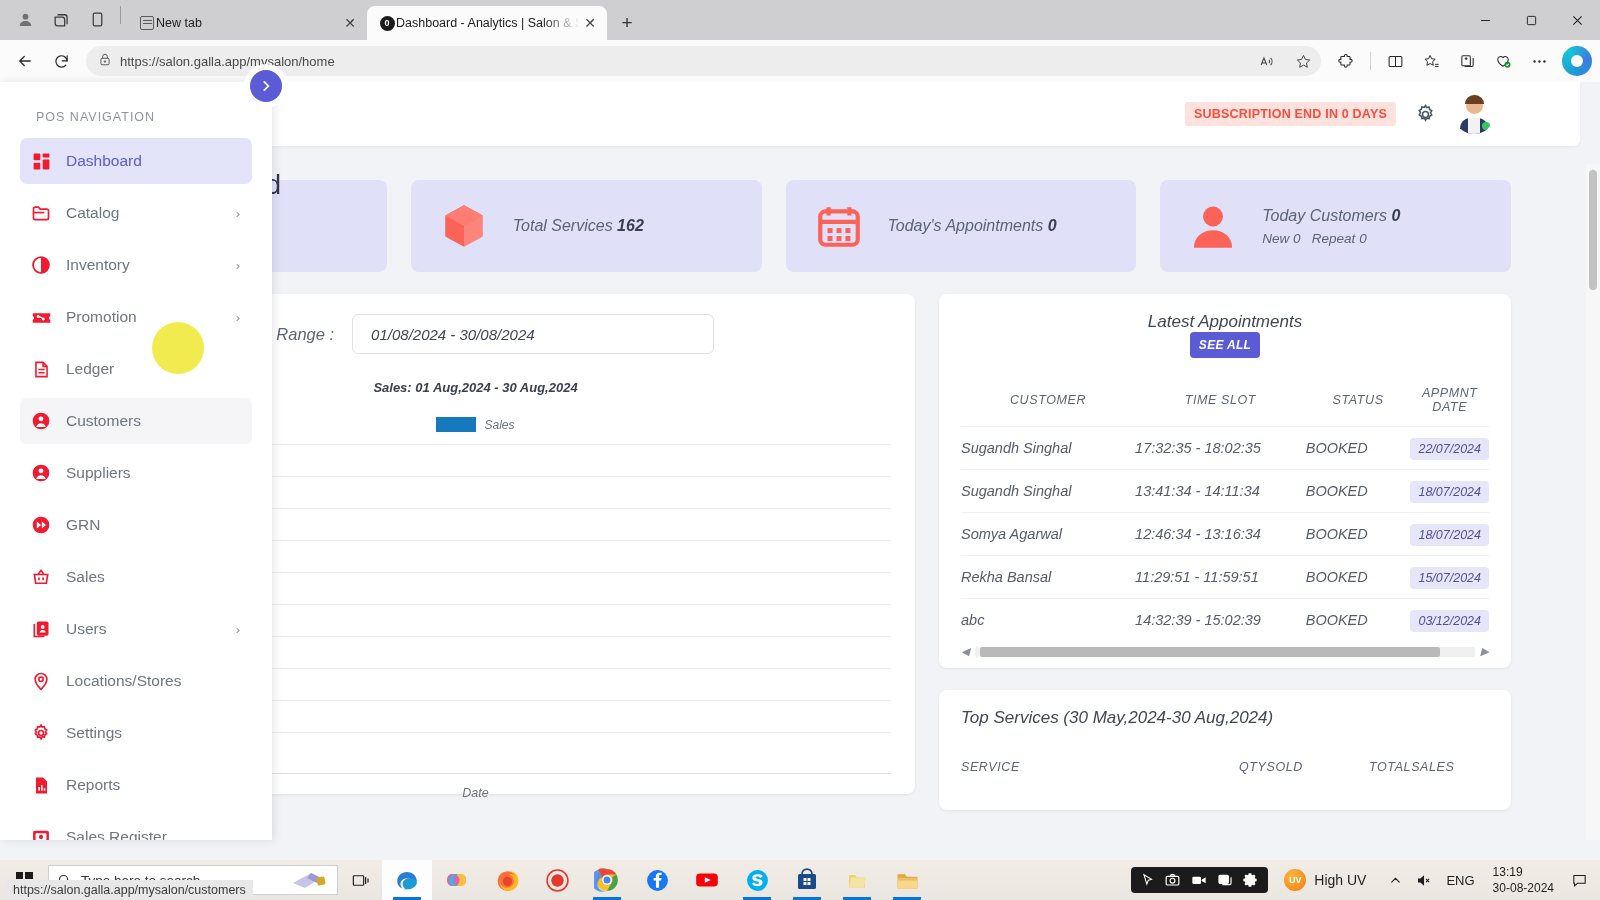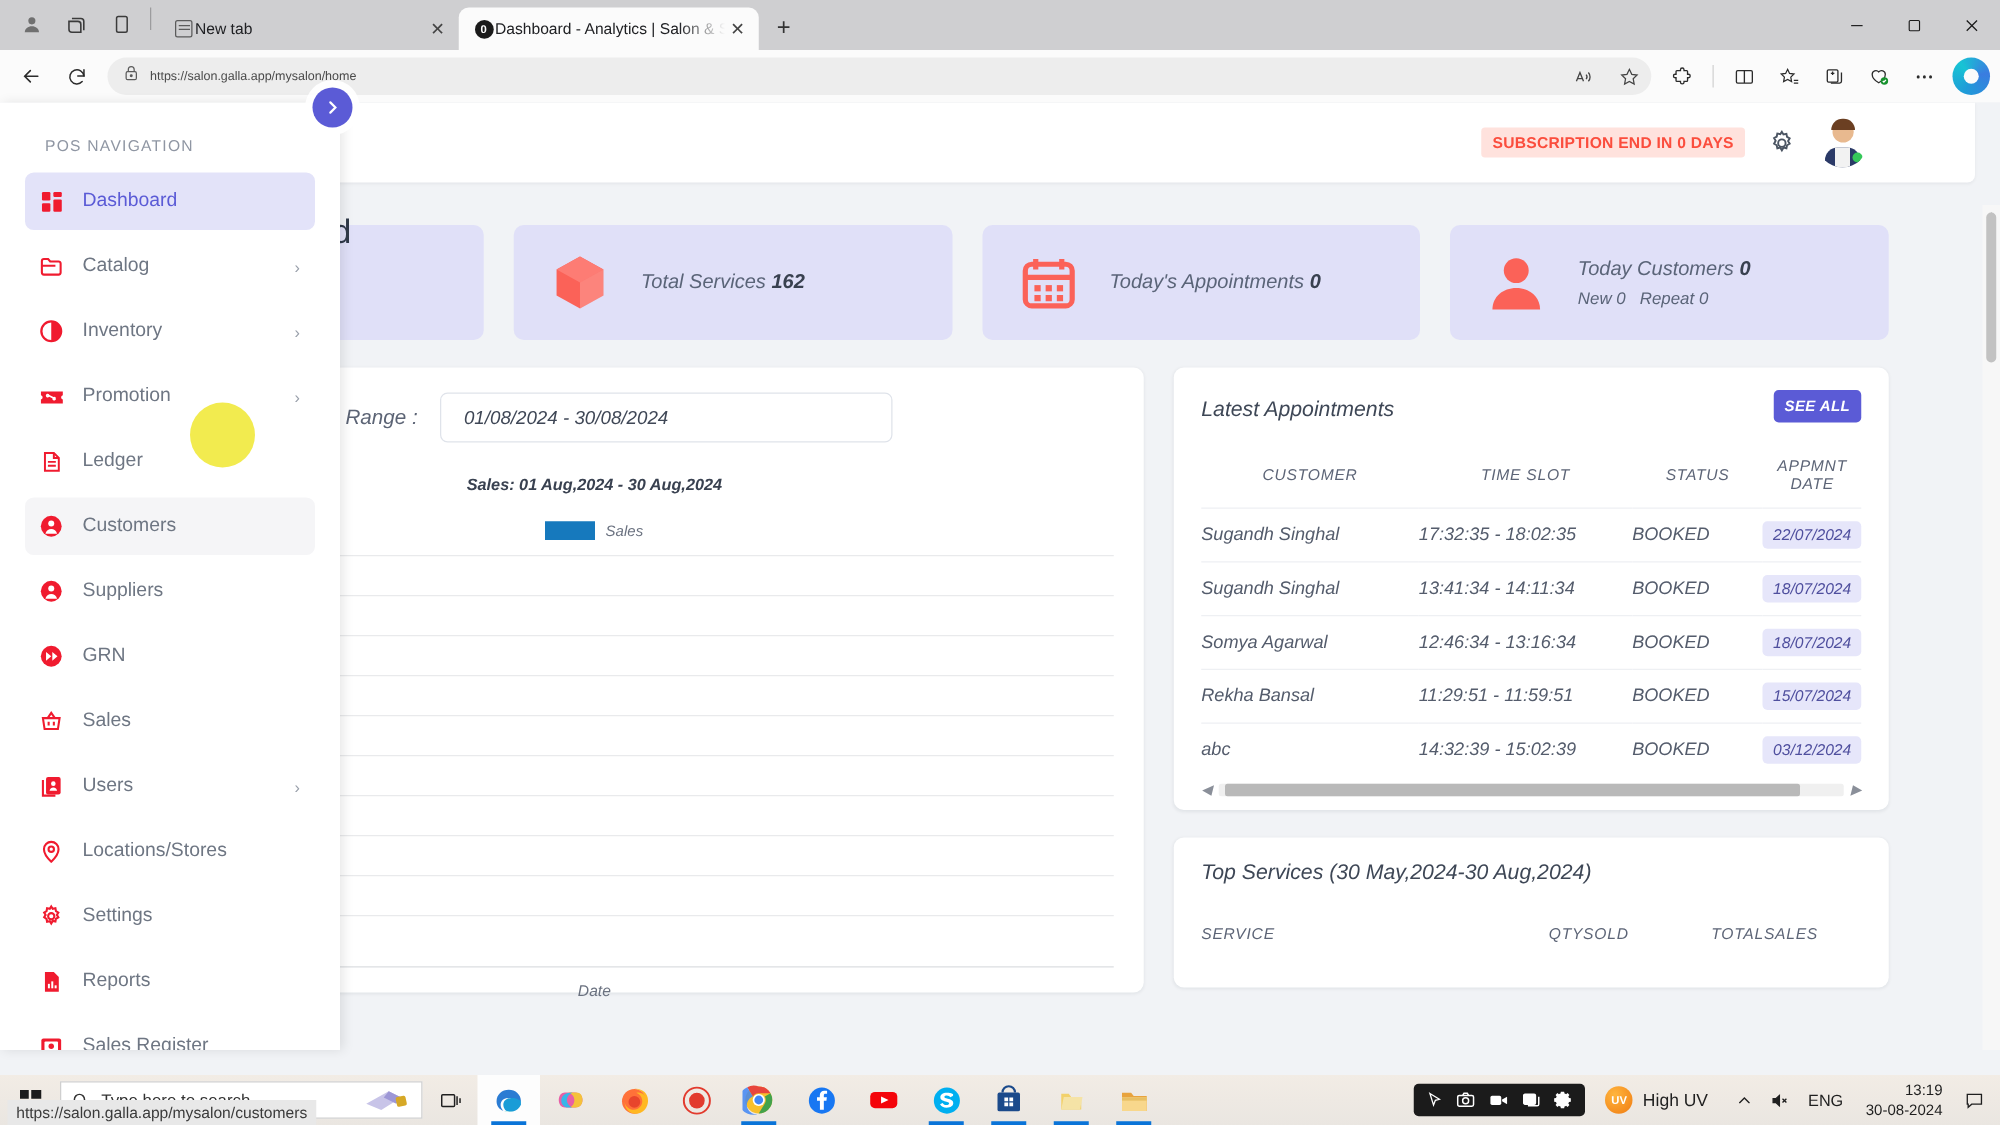--- a/index.html
+++ b/index.html
@@ -49,21 +49,21 @@
   .wc { width: 46px; height: 40px; display: flex; align-items: center; justify-content: center;
      font-size: 12px; color: #1b1b1b; }
 
   .toolbar { height: 42px; background: #fbfbfb; display: flex; align-items: center; padding: 0 8px; gap: 2px; }
   .tbtn { width: 34px; height: 32px; display:flex; align-items:center;justify-content:center;
      border-radius: 5px; color:#2b2b2b; }
   .omnibox {
     flex: 1; height: 30px; background: #ededed; border-radius: 16px; display: flex; align-items: center;
     padding: 0 4px 0 12px; margin: 0 6px; gap: 8px; min-width: 0;
   }
-  .omni-url { flex:1; font-size: 10px; color:#4a4a4a; white-space: nowrap; overflow:hidden; }
+  .omni-url { flex:1; font-size: 13px; color:#4a4a4a; white-space: nowrap; overflow:hidden; }
   .omni-btn { width:28px;height:26px;display:flex;align-items:center;justify-content:center;border-radius:13px;color:#444; }
   .tb-divider { width:1px; height:18px; background:#d2d2d2; margin:0 5px; }
   .copilot { width:30px;height:30px;border-radius:50%; margin-left:4px;
      background: conic-gradient(from 200deg,#1f9bd8,#17c4d4,#3a7ce0,#1f9bd8);
      display:flex;align-items:center;justify-content:center; }
   .copilot:after{content:"";width:12px;height:12px;border-radius:50%;background:#fbfbfb;
      box-shadow: inset 0 0 0 3px transparent;}
 
   
   .viewport { position: absolute; left:0; top: 82px; width: 1600px; height: 758px;
@@ -117,21 +117,21 @@
   .legend-swatch { width: 40px; height: 15px; background:#1679bd; }
   .legend-label { font-size: 12px; color:#6b7280; }
   .plot { margin-top: 12px; position: relative; height: 330px; }
   .gridline { position:absolute; left:0; right:0; height:1px; background:#e9eaec; }
   .axis-x { position:absolute; left:0; right:0; bottom:0; height:1px; background:#dcdee1; }
   .xlabel { position:absolute; bottom:-26px; left:0; right:0; text-align:center;
      font-size:12.5px; color:#6b7280; }
 
   
   .appt { padding: 18px 22px 10px 22px; position: relative; }
-  .appt-head { display:flex; align-items:flex-end; justify-content:space-between; }
+  .appt-head { display:flex; align-items:center; justify-content:space-between;flex-direction:column; }
   .appt-title { font-size: 17px; color:#3e4756; }
   .see-all { background:#5b5bd6; color:#fff; font-size:12px; font-weight:bold; letter-spacing:.3px;
      padding: 6px 9px; border-radius: 4px; }
   table { width: 100%; border-collapse: collapse; margin-top: 18px; }
   th { font-size: 12.5px; letter-spacing:.6px; color:#5d6577; text-align:center; font-weight: normal;
      padding: 10px 0 12px 0; }
   td { font-size: 14.5px; color:#545c6c; padding: 13px 0; border-top: 1px solid #eef0f3; white-space: nowrap; }
   .chip { background:#e6e6fa; color:#4f4f9e; font-size:12.5px; padding: 4px 8px; border-radius: 4px; }
   .hscroll { margin-top: 4px; display:flex; align-items:center; gap:6px; }
   .hscroll .arrow { font-size:11px; color:#8a8f99; }
@@ -193,21 +193,21 @@
   .tray { margin-left:auto; display:flex; align-items:center; gap: 2px; padding-right: 6px; }
   .capture-pill { background:#1b1b1b; border-radius:4px; height:26px; display:flex;align-items:center;
      gap: 9px; padding: 0 10px; color:#fff; margin-right: 14px;}
   .uv { display:flex; align-items:center; gap:8px; margin-right: 14px; }
   .uv-badge { width:22px;height:22px;border-radius:50%;background:radial-gradient(circle at 35% 30%,#ffb53d,#f07c12);
      color:#fff; font-size:9px; font-weight:bold; display:flex;align-items:center;justify-content:center; }
   .uv-text { font-size: 14px; color:#1f1f1f; }
   .tray-ico { width: 26px; height: 30px; display:flex; align-items:center; justify-content:center;
      color:#1f1f1f; font-size: 13px; }
   .lang { font-size: 13px; color:#1f1f1f; padding: 0 8px; }
-  .clock { font-size: 12px; color:#1f1f1f; text-align:right; line-height: 1.35; padding: 0 8px; }
+  .clock { font-size: 12px; color:#1f1f1f; text-align:left; line-height: 1.35; padding: 0 8px; }
   .notif { width: 30px; height: 30px; display:flex;align-items:center;justify-content:center; color:#1f1f1f; }
 
   
   .pagescroll { position:absolute; right:0; top:82px; width:14px; height:758px; background:#f7f7f7; z-index:30; }
   .pagescroll i { position:absolute; left:3px; width:8px; top: 6px; height: 120px; background:#c2c2c2; border-radius:4px; display:block; }
   .pagescroll .up, .pagescroll .dn { position:absolute; left:0; width:14px; height:14px; color:#666; font-size:8px;
      display:flex; align-items:center; justify-content:center; }
   .pagescroll .up { top:0; }
 </style>
 </head>

